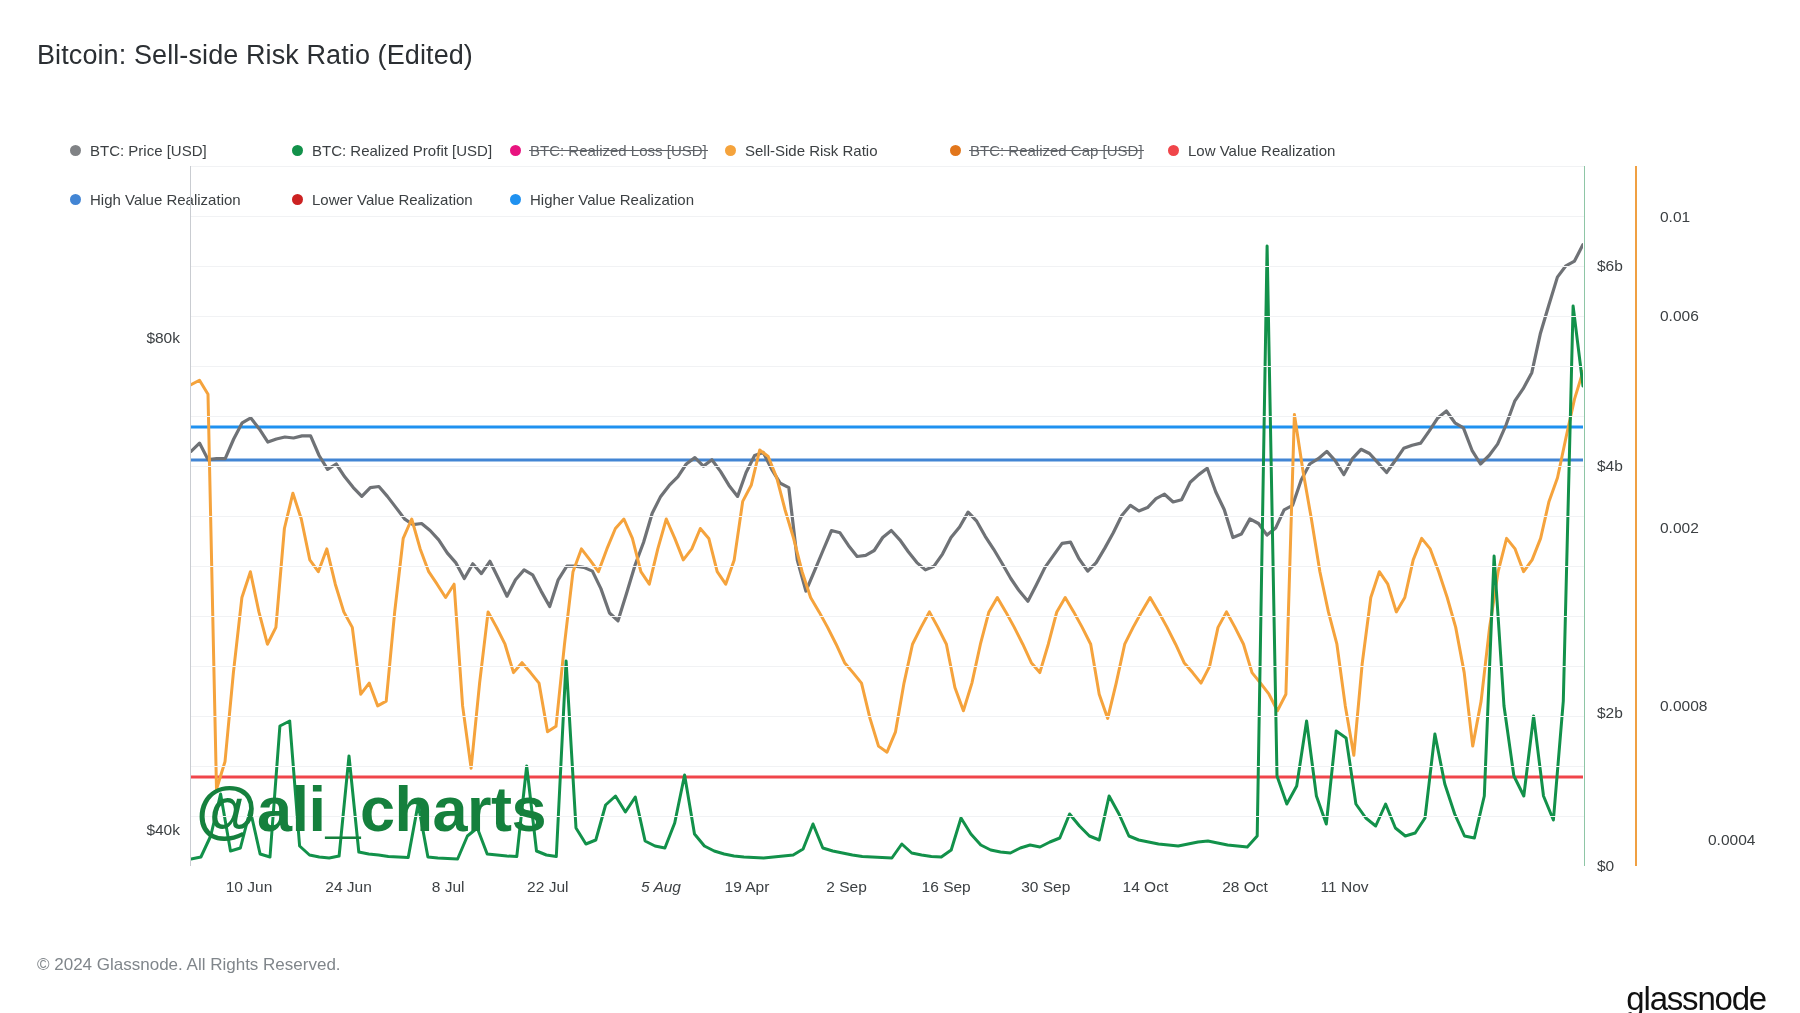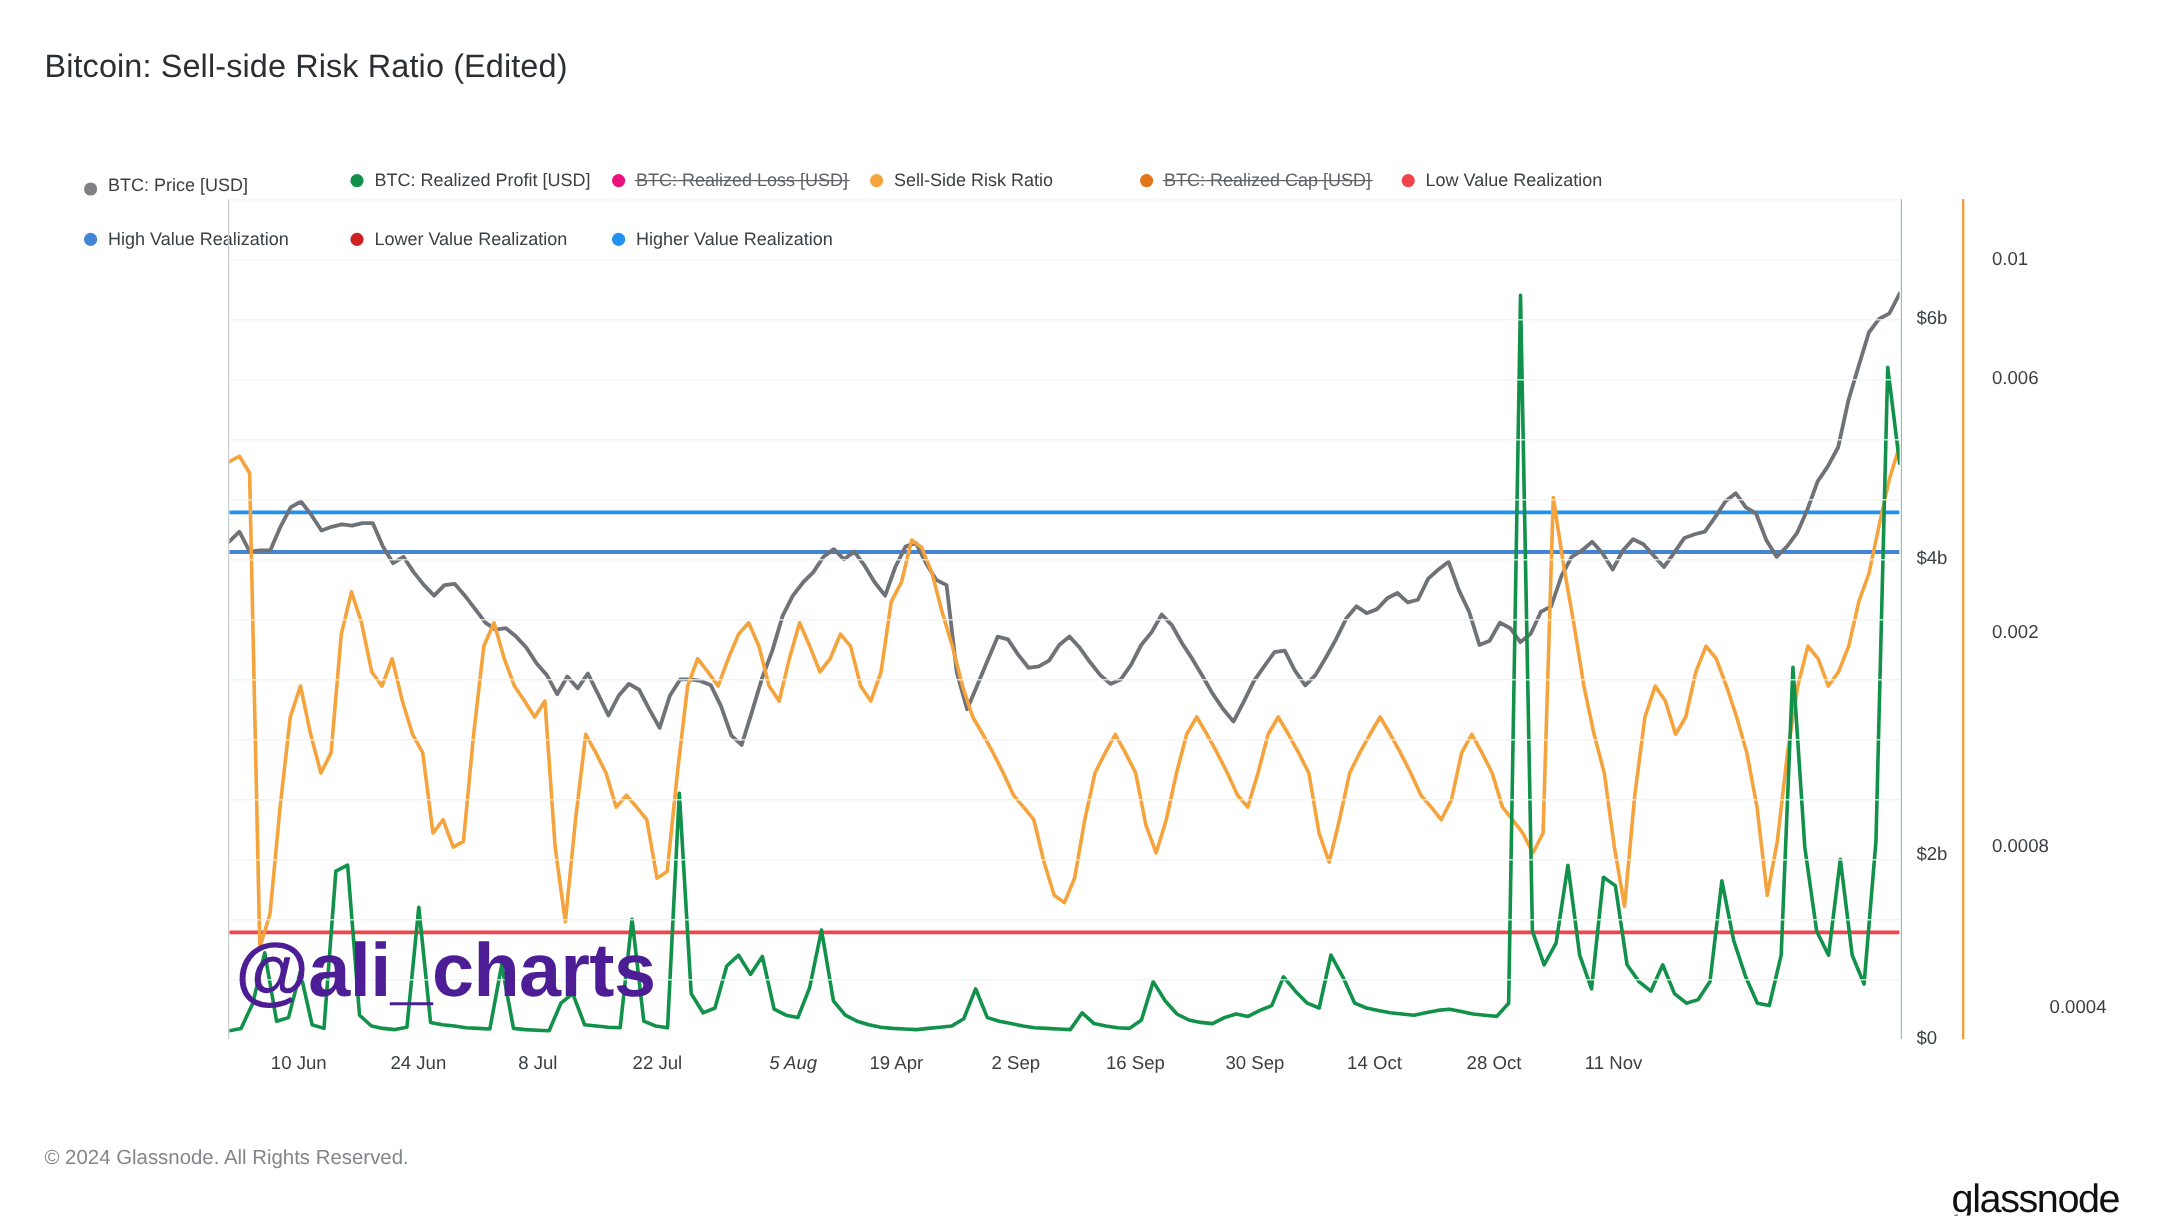--- a/index.html
+++ b/index.html
@@ -56,21 +56,21 @@
   .tick-right{left:0;transform:translateY(-50%);}
   #axis-left{position:absolute;left:60px;top:166px;width:120px;height:700px;}
   #axis-right-green{position:absolute;left:1597px;top:166px;width:60px;height:700px;}
   #axis-right-orange{position:absolute;left:1660px;top:166px;width:110px;height:700px;}
   #axis-x{position:absolute;left:190px;top:878px;width:1395px;height:30px;}
   .tick-x{position:absolute;transform:translateX(-50%);font-size:15.5px;color:#3c4043;white-space:nowrap;}
 
   
   #watermark{
     position:absolute;left:196px;top:778px;
-    font-size:63px;font-weight:700;color:#4c1d95;
+    font-size:63px;font-weight:700;color:#15803d;
     letter-spacing:-.5px;line-height:1;white-space:nowrap;
   }
 
   
   #footer-copyright{
     position:absolute;left:37px;top:955px;font-size:17px;color:#80868b;
   }
   #brand-logo{
     position:absolute;right:34px;top:944px;
     font-size:33px;color:#111;letter-spacing:-1.2px;font-weight:400;margin-top:36px;
@@ -79,21 +79,21 @@
 </style>
 </head>
 <body>
 
 <div class="page">
 
   <div id="chart-title">Bitcoin: Sell-side Risk Ratio (Edited)</div>
 
   <div id="legend">
       <div class="legend-row" style="position: relative;">
-        <span class="legend-item" style="position: absolute; left: 0px; top: 0px; align-items: flex-end;">
+        <span class="legend-item" style="position: absolute; left: 0px; top: 0px;">
           <span class="legend-dot" style="background: rgb(128, 130, 133);"></span>
           <span class="legend-label">BTC: Price [USD]</span>
         </span>
         <span class="legend-item" style="position: absolute; left: 222px; top: 0px;">
           <span class="legend-dot" style="background: rgb(18, 145, 74);"></span>
           <span class="legend-label">BTC: Realized Profit [USD]</span>
         </span>
         <span class="legend-item off" style="position: absolute; left: 440px; top: 0px;">
           <span class="legend-dot" style="background: rgb(232, 19, 127);"></span>
           <span class="legend-label">BTC: Realized Loss [USD]</span>
@@ -149,20 +149,24 @@
         <div class="gridline" style="top: 400px;"></div>
         <div class="gridline" style="top: 450px;"></div>
         <div class="gridline" style="top: 500px;"></div>
         <div class="gridline" style="top: 550px;"></div>
         <div class="gridline" style="top: 600px;"></div>
         <div class="gridline" style="top: 650px;"></div>
       </div>
   </div>
   <div id="axis-spine-orange"></div>
 
+  <div id="axis-left">
+      <div class="tick tick-left" style="top: 172.235px;">$80k</div>
+      <div class="tick tick-left" style="top: 663.636px;">$40k</div>
+    </div>
   <div id="axis-right-green">
       <div class="tick tick-right" style="top: 100px;">$6b</div>
       <div class="tick tick-right" style="top: 300px;">$4b</div>
       <div class="tick tick-right" style="top: 500px; margin-top: 47px;">$2b</div>
       <div class="tick tick-right" style="top: 700px;">$0</div>
     </div>
   <div id="axis-right-orange">
       <div class="tick tick-right" style="top: 50.8068px;">0.01</div>
       <div class="tick tick-right" style="top: 149.728px;">0.006</div>
       <div class="tick tick-right" style="top: 362.474px;">0.002</div>

